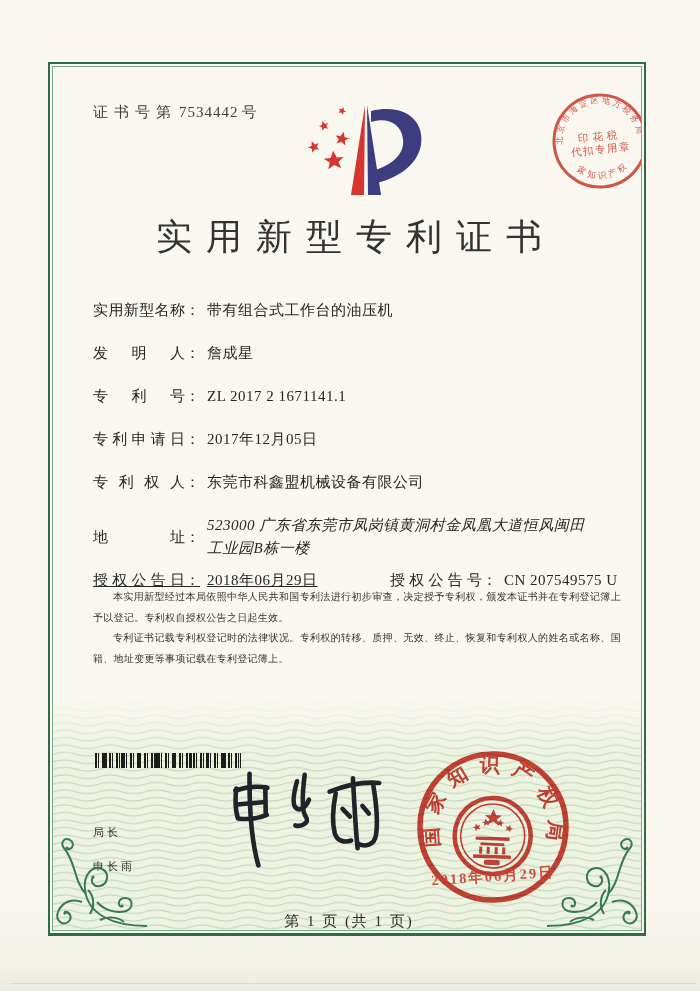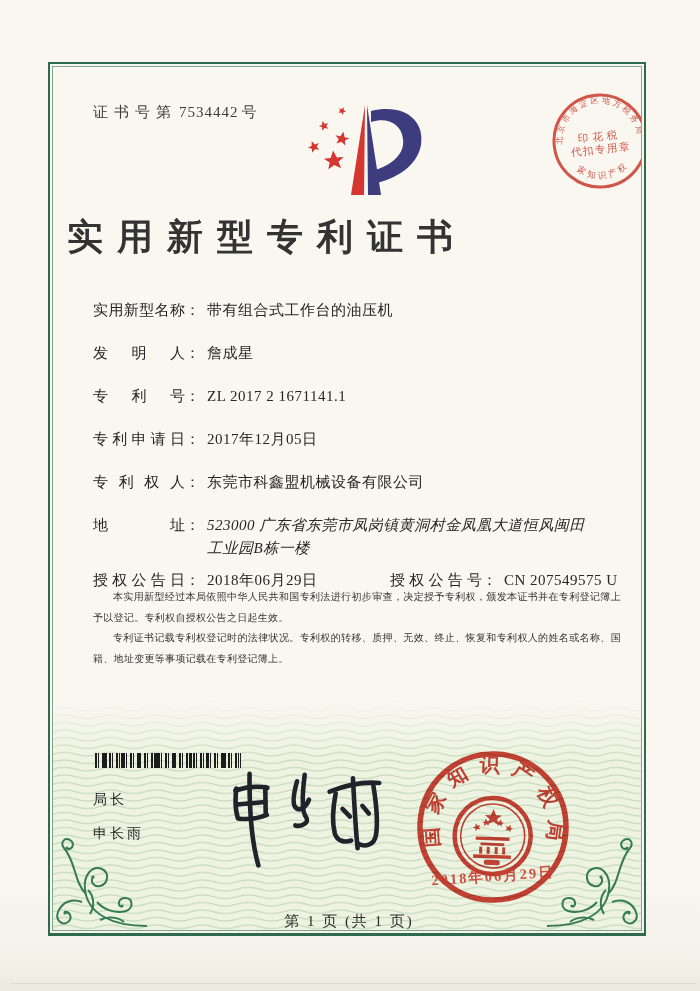--- a/index.html
+++ b/index.html
@@ -30,45 +30,45 @@
   .band-fade { position:absolute; left:0; bottom:172px; width:592px; height:60px;
     background:linear-gradient(180deg, #faf7f1 0%, rgba(250,247,241,0) 100%); }
   
   .cert-no { position:absolute; left:40px; top:36px; font-size:15px; color:#3d3d3d; }
   .cert-no .pfx { letter-spacing:6px; }
   .cert-no .num { letter-spacing:1px; margin-left:2px; }
   .cert-no .sfx { margin-left:3px; }
   .logo { position:absolute; left:234px; top:28px; }
   .tax-stamp { position:absolute; left:495px; top:22px; opacity:.92; mix-blend-mode:multiply; }
   .title {
-    position:absolute; left:0; top:146px; width:592px; 
-    font-size:36px; font-weight:bold; color:#333; letter-spacing:14px; text-indent:14px;
+    position:absolute; left:0; top:146px; width:592px; text-align:center;
+    font-size:36px; font-weight:normal; color:#333; letter-spacing:14px; text-indent:14px;
   }
   
   .fields { position:absolute; left:40px; top:232px; width:528px; font-size:15px; color:#262626; }
-  .f-row { display:flex; align-items:flex-start; line-height:22px; margin-bottom:21px; }
+  .f-row { display:flex; align-items:center; line-height:22px; margin-bottom:21px; }
   .f-label { display:inline-block; width:92px; text-align:justify; text-align-last:justify; flex:none; }
   .f-colon { flex:none; margin-right:7px; }
   .f-value { letter-spacing:.5px; }
   .f-row.addr { margin-bottom:9px; }
   .f-row.addr .f-value { display:inline-block; width:380px; line-height:23px;font-style:italic; }
   .f-row.grant { margin-bottom:0; }
   .f-group { display:flex; align-items:flex-start; }
-  .f-group.left { width:297px; flex:none; }
+  .f-group.left { width:297px; flex:none;text-decoration:underline; }
   
   .body-text { position:absolute; left:40px; top:520px; width:528px;
     font-size:10px; line-height:20.5px; color:#333; text-align:justify; }
   .body-text p { text-indent:2em; letter-spacing:.3px; }
   
   .barcode { position:absolute; left:42px; top:686px; width:146px; height:15px;
     background:
       repeating-linear-gradient(90deg,#1c1c1c 0 2px, rgba(0,0,0,0) 2px 3px, #1c1c1c 3px 4px, rgba(0,0,0,0) 4px 7px),
       repeating-linear-gradient(90deg, rgba(0,0,0,0) 0 9px, #1c1c1c 9px 12px, rgba(0,0,0,0) 12px 17px);
   }
-  .signer { position:absolute; left:40px; top:716px; font-size:14px; color:#262626; letter-spacing:3px; line-height:34px; }
+  .signer { position:absolute; left:40px; top:748px; font-size:11px; color:#262626; letter-spacing:3px; line-height:34px; }
   .signature { position:absolute; left:150px; top:696px; }
   .seal { position:absolute; left:358px; top:678px; mix-blend-mode:multiply; }
   .seal-date { position:absolute; left:358px; top:800px; width:164px; text-align:center;
     color:#ca3e31; font-size:14.5px; letter-spacing:2px; transform:rotate(-4deg); font-weight:bold; opacity:.9; }
   .footer { position:absolute; left:0; top:845px; width:592px; text-align:center;
     font-size:15px; color:#2e2e2e; letter-spacing:2px; }
   .orn { position:absolute; bottom:-2px; }
   .orn.left { left:-1px; }
   .orn.right { right:-1px; transform:scaleX(-1); }
   svg text { font-family:"Liberation Serif","DejaVu Serif",serif; }

